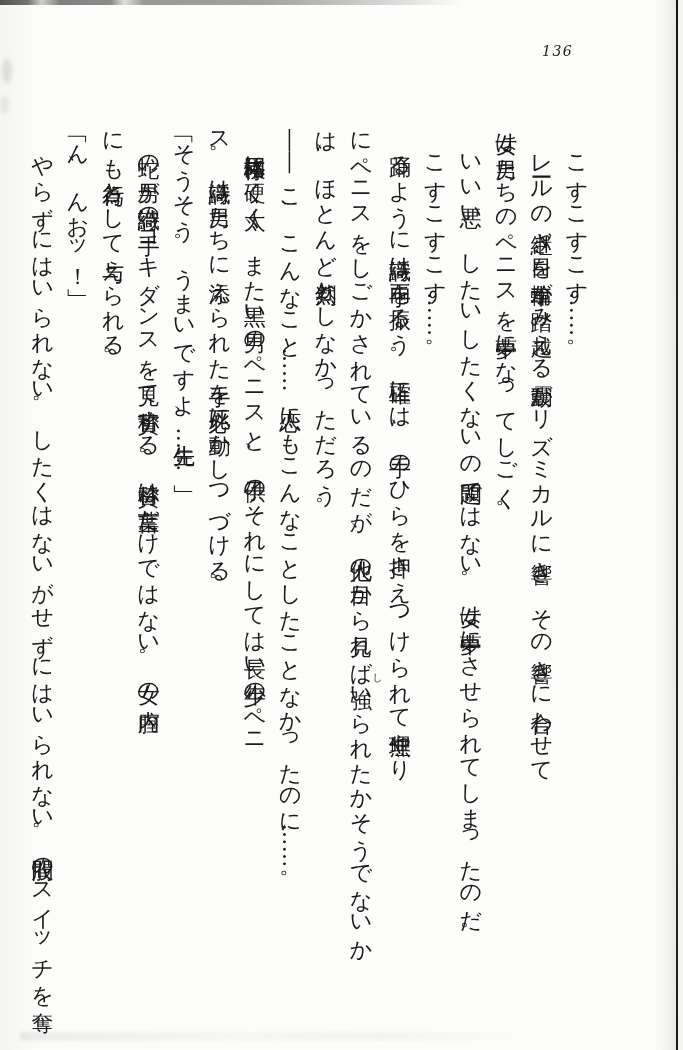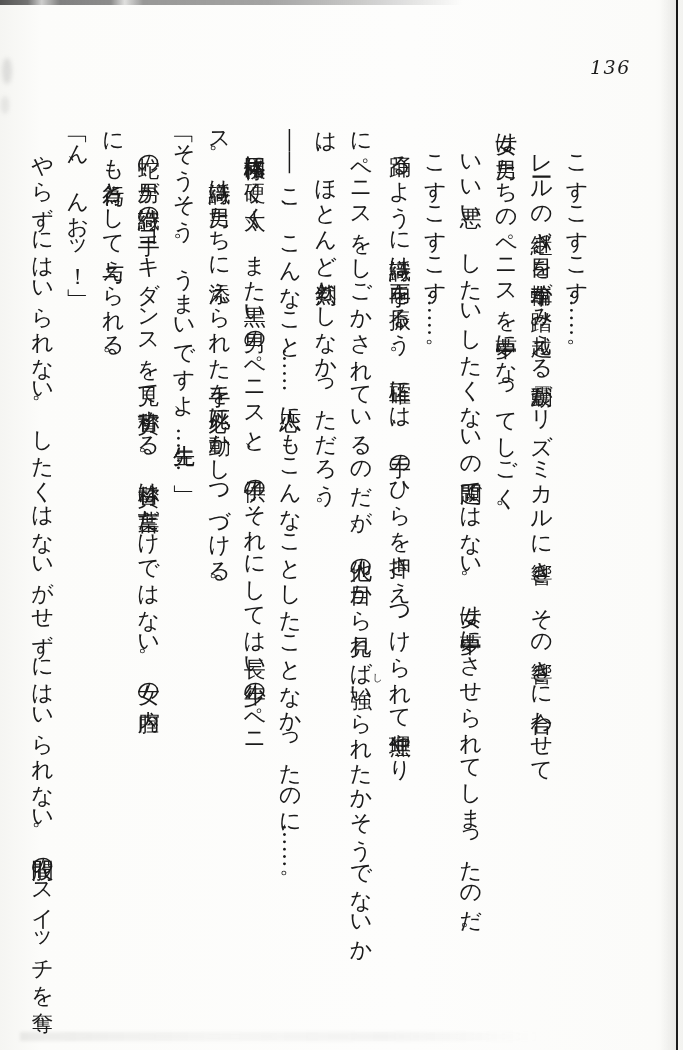--- a/index.html
+++ b/index.html
@@ -2,22 +2,22 @@
 <html><head>
 <meta charset="utf-8">
 <style>
   html,body { margin:0; padding:0; background:#e9e9e7; }
   .book-page {
     position:relative; width:683px; height:1050px; overflow:hidden;
     background:linear-gradient(90deg,#f5f5f2 0%,#fcfcfa 6%,#fdfdfc 60%,#fbfbf9 96%,#f3f3f0 100%);
     font-family:"DejaVu Serif","Liberation Serif",serif;
   }
   .page-number {
-    position:absolute; top:56px; left:542px;
-    font-size:19px; font-style:italic; letter-spacing:1.5px; color:#1b1b1b;margin-left:48px;
+    position:absolute; top:43px; left:542px;
+    font-size:14px; font-style:italic; letter-spacing:1.5px; color:#1b1b1b;
   }
   .text-columns {
     position:absolute; top:117px; left:28px; width:567px; height:900px;
     writing-mode:vertical-rl; -webkit-writing-mode:vertical-rl;
     font-size:22px; letter-spacing:0.2px; color:#1a1a1a;
     text-rendering:optimizeLegibility;
   }
   .col { line-height:35.4px; margin:0; }
   .indent-full { text-indent:23px; }
   .indent-half { text-indent:12px; }

